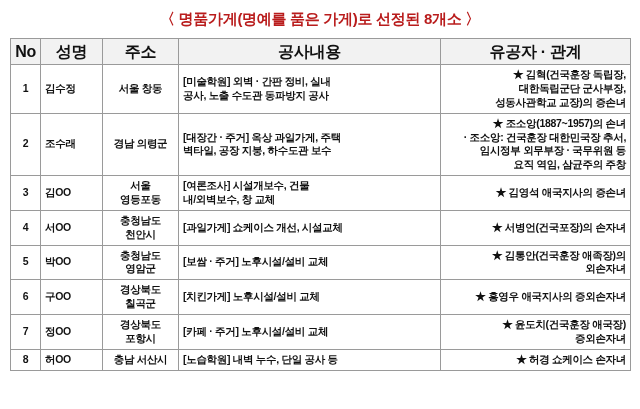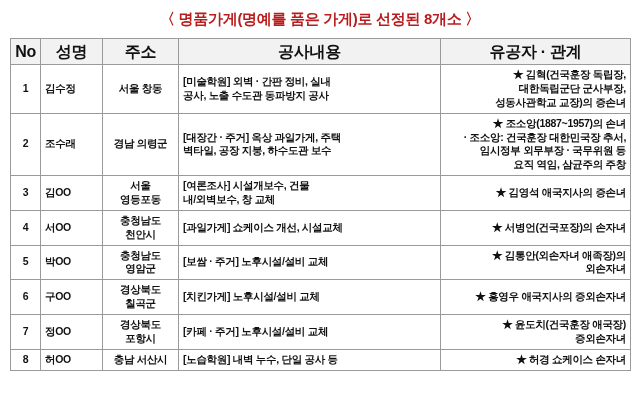--- a/index.html
+++ b/index.html
@@ -153,21 +153,21 @@
           <td class="no">5</td>
           <td class="name">박OO</td>
           <td class="addr">
             <span class="sub-line">충청남도</span>
             <span class="sub-line">영암군</span>
           </td>
           <td class="work">
             <span class="sub-line">[보쌈 · 주거] 노후시설/설비 교체</span>
           </td>
           <td class="rel">
-            <span class="sub-line">★ 김통안(외손자녀 애족장)의</span>
+            <span class="sub-line">★ 김통안(건국훈장 애족장)의</span>
             <span class="indent">외손자녀</span>
           </td>
         </tr>
         <tr>
           <td class="no">6</td>
           <td class="name">구OO</td>
           <td class="addr">
             <span class="sub-line">경상북도</span>
             <span class="sub-line">칠곡군</span>
           </td>

